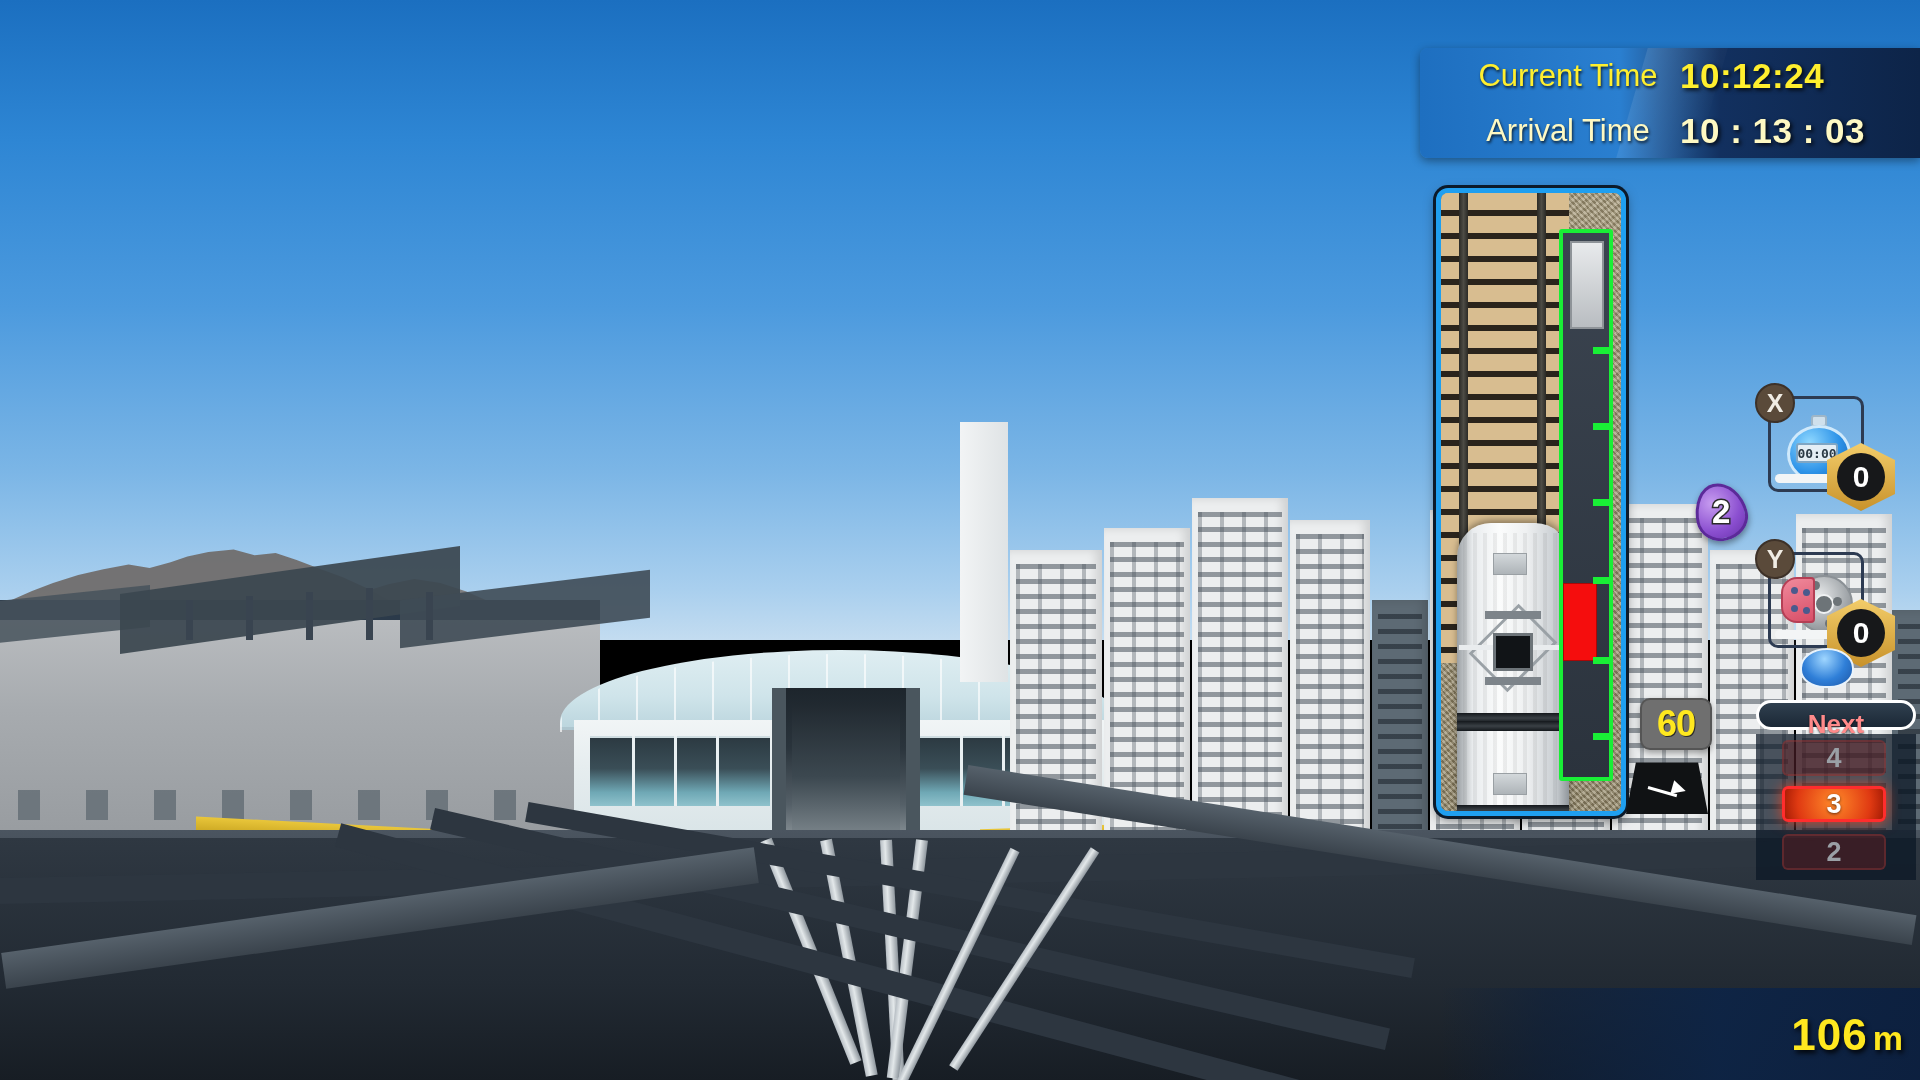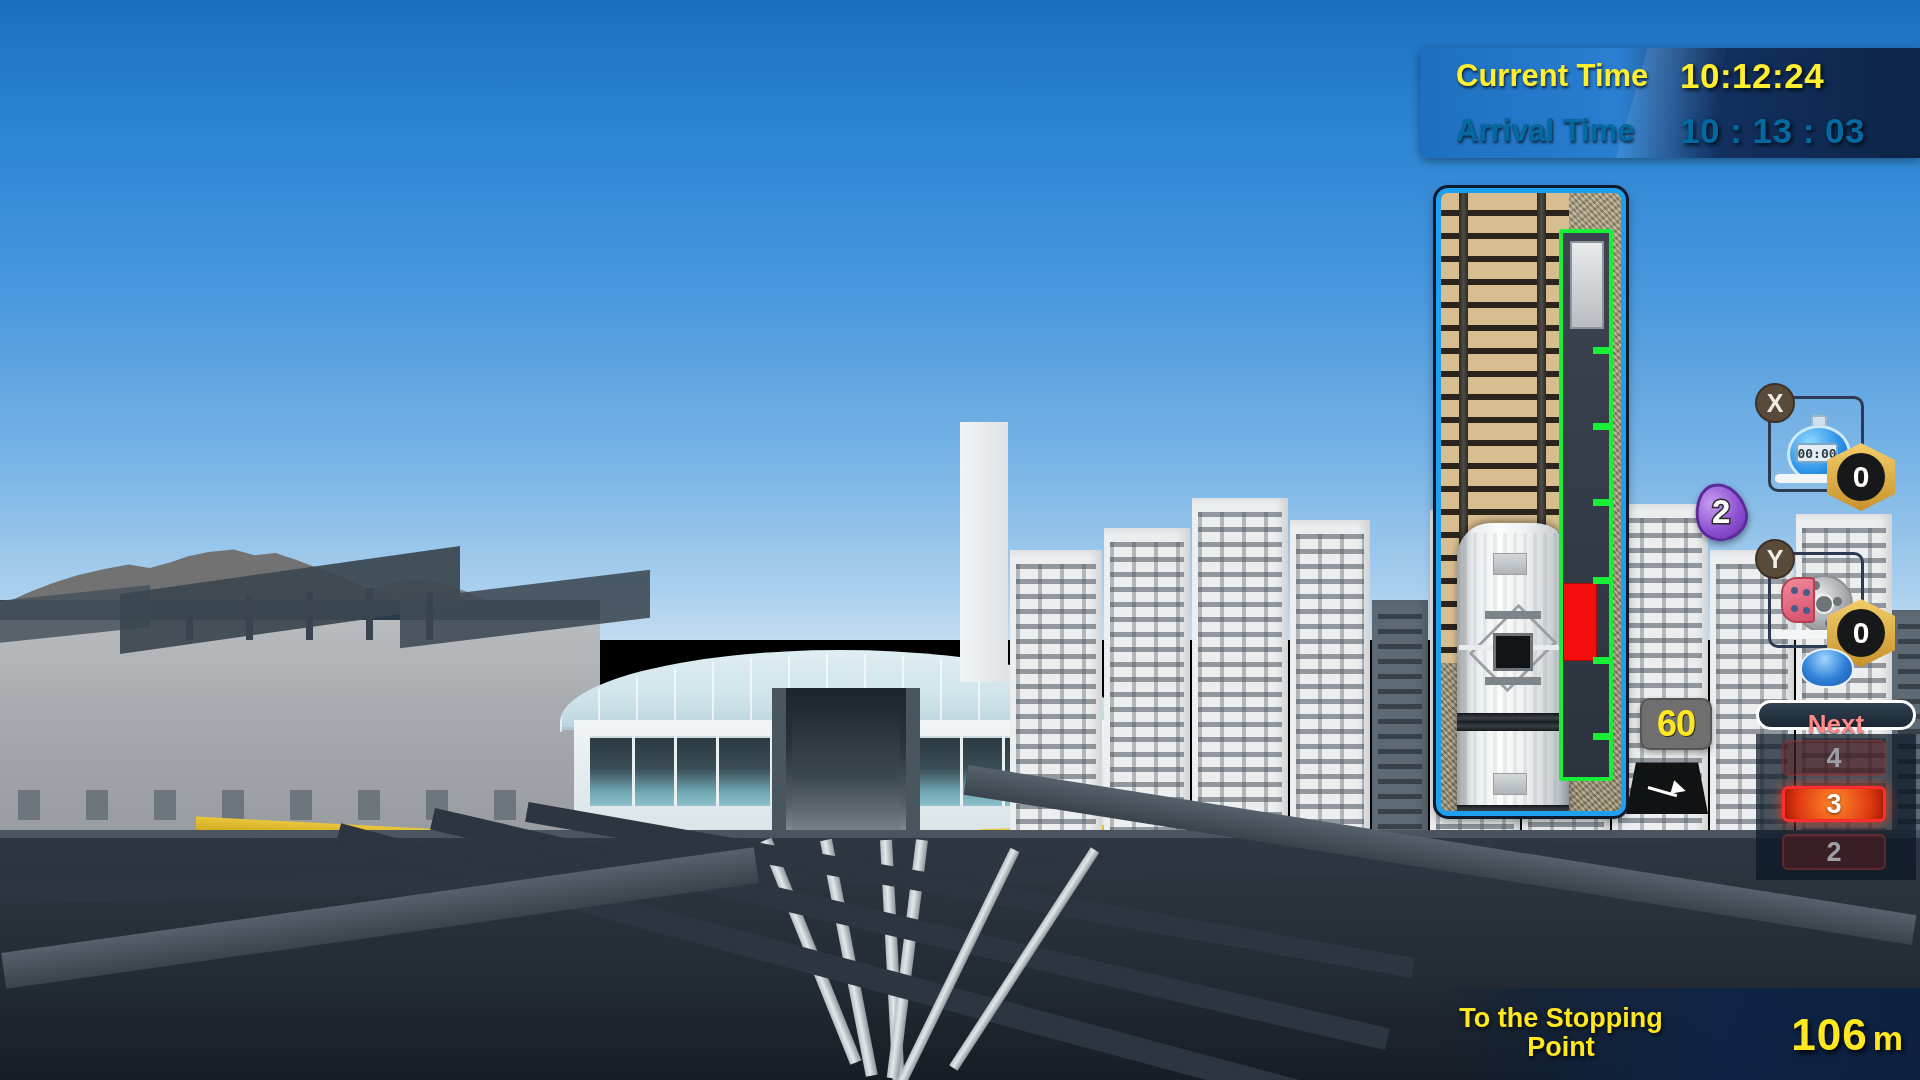--- a/index.html
+++ b/index.html
@@ -101,26 +101,26 @@
   
   .time-panel{ position:absolute; right:0; top:48px; width:500px; height:110px;
      border-radius:8px 0 0 8px; overflow:hidden;
      box-shadow:0 3px 10px rgba(0,0,0,.4); }
   .time-panel .tp-bg{ position:absolute; inset:0;
      background:linear-gradient(90deg,#1e6fc0 0%,#2a7fd0 40%,#255f9f 48%,#12305f 60%,#0d2448 100%);}
   .time-panel .tp-slash{ position:absolute; left:212px; top:0; width:80px; height:110px;
      background:linear-gradient(100deg,rgba(255,255,255,.10),rgba(255,255,255,0));
      transform:skewX(-16deg); }
   .trow{ position:relative; display:flex; align-items:center; height:55px; }
-  .trow .tlabel{ width:260px; padding-left:36px; font-size:31px; font-weight:bold;
-     text-shadow:1px 2px 3px rgba(0,0,0,.75); }
+  .trow .tlabel{ width:260px; padding-left:36px; font-size:31px; font-weight:normal;
+     text-shadow:1px 2px 3px rgba(0,0,0,.75);text-align:center; }
   .trow .tvalue{ font-size:35px; font-weight:bold; letter-spacing:.5px;
      text-shadow:2px 2px 4px rgba(0,0,0,.85); }
   .trow.cur .tlabel,.trow.cur .tvalue{ color:#ffef2e; }
-  .trow.arr .tlabel,.trow.arr .tvalue{ color:#0369a1; }
+  .trow.arr .tlabel,.trow.arr .tvalue{ color:#fef9c3; }
 
   
   .minimap{ position:absolute; left:1436px; top:188px; width:190px; height:628px;
      border:5px solid #1f9ff0; border-radius:12px; overflow:hidden;
      box-shadow:0 0 0 3px #0c1a2a, 0 4px 12px rgba(0,0,0,.5);
      background:#8d8167; }
   .mm-ballast{ position:absolute; inset:0;
      background:
        repeating-linear-gradient(47deg, rgba(255,255,255,.20) 0 2px, rgba(0,0,0,.12) 2px 4px),
        repeating-linear-gradient(-38deg, rgba(255,255,255,.14) 0 3px, rgba(0,0,0,.10) 3px 6px),
@@ -467,22 +467,18 @@
     </div>
     <div class="brake-list">
       <div class="notch off" style="top:6px;">4</div>
       <div class="notch on" style="top:52px;">3</div>
       <div class="notch off" style="top:100px;">2</div>
     </div>
   </div>
 
 
   <div class="stopbar">
-    <div class="cap">
-      <div>To the Stopping</div>
-      <div>Point</div>
-    </div>
     <div class="dist">
       <span>106</span><em>m</em>
     </div>
   </div>
 
 </div>
 
 </body></html>

